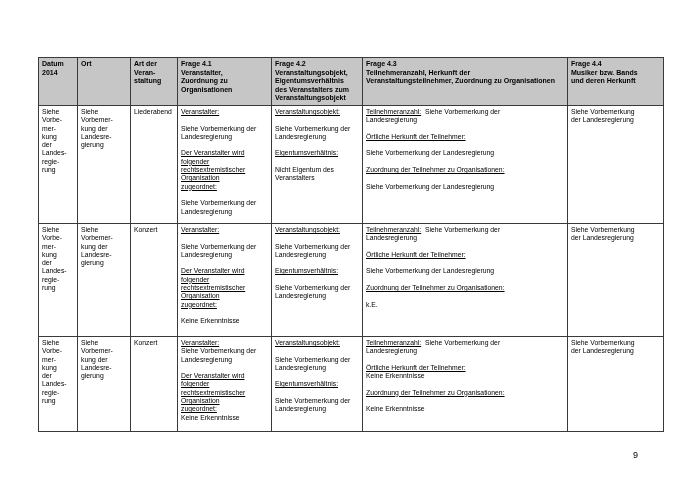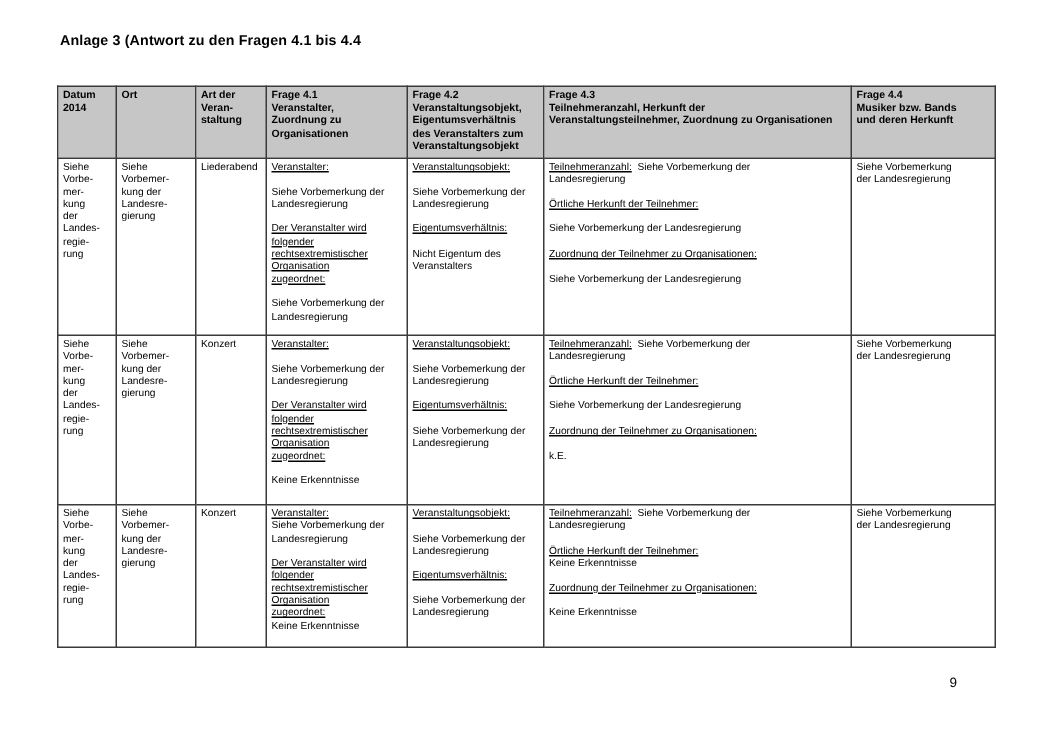--- a/index.html
+++ b/index.html
@@ -40,21 +40,20 @@
   .u { text-decoration: underline; text-underline-offset: 1px; }
   .pagenum {
     position: absolute; left: 633px; top: 450px;
     font-size: 9px;
   }
 </style>
 </head>
 <body>
 
 <div class="sheet">
-  <h1 class="title">Anlage 3 (Antwort zu den Fragen 4.1 bis 4.4</h1>
 
   <table class="grid" style="width: 625px;">
     <colgroup id="grid-colgroup">
         <col style="width: 39px;">
         <col style="width: 53px;">
         <col style="width: 47px;">
         <col style="width: 94px;">
         <col style="width: 91px;">
         <col style="width: 205px;">
         <col style="width: 96px;">

